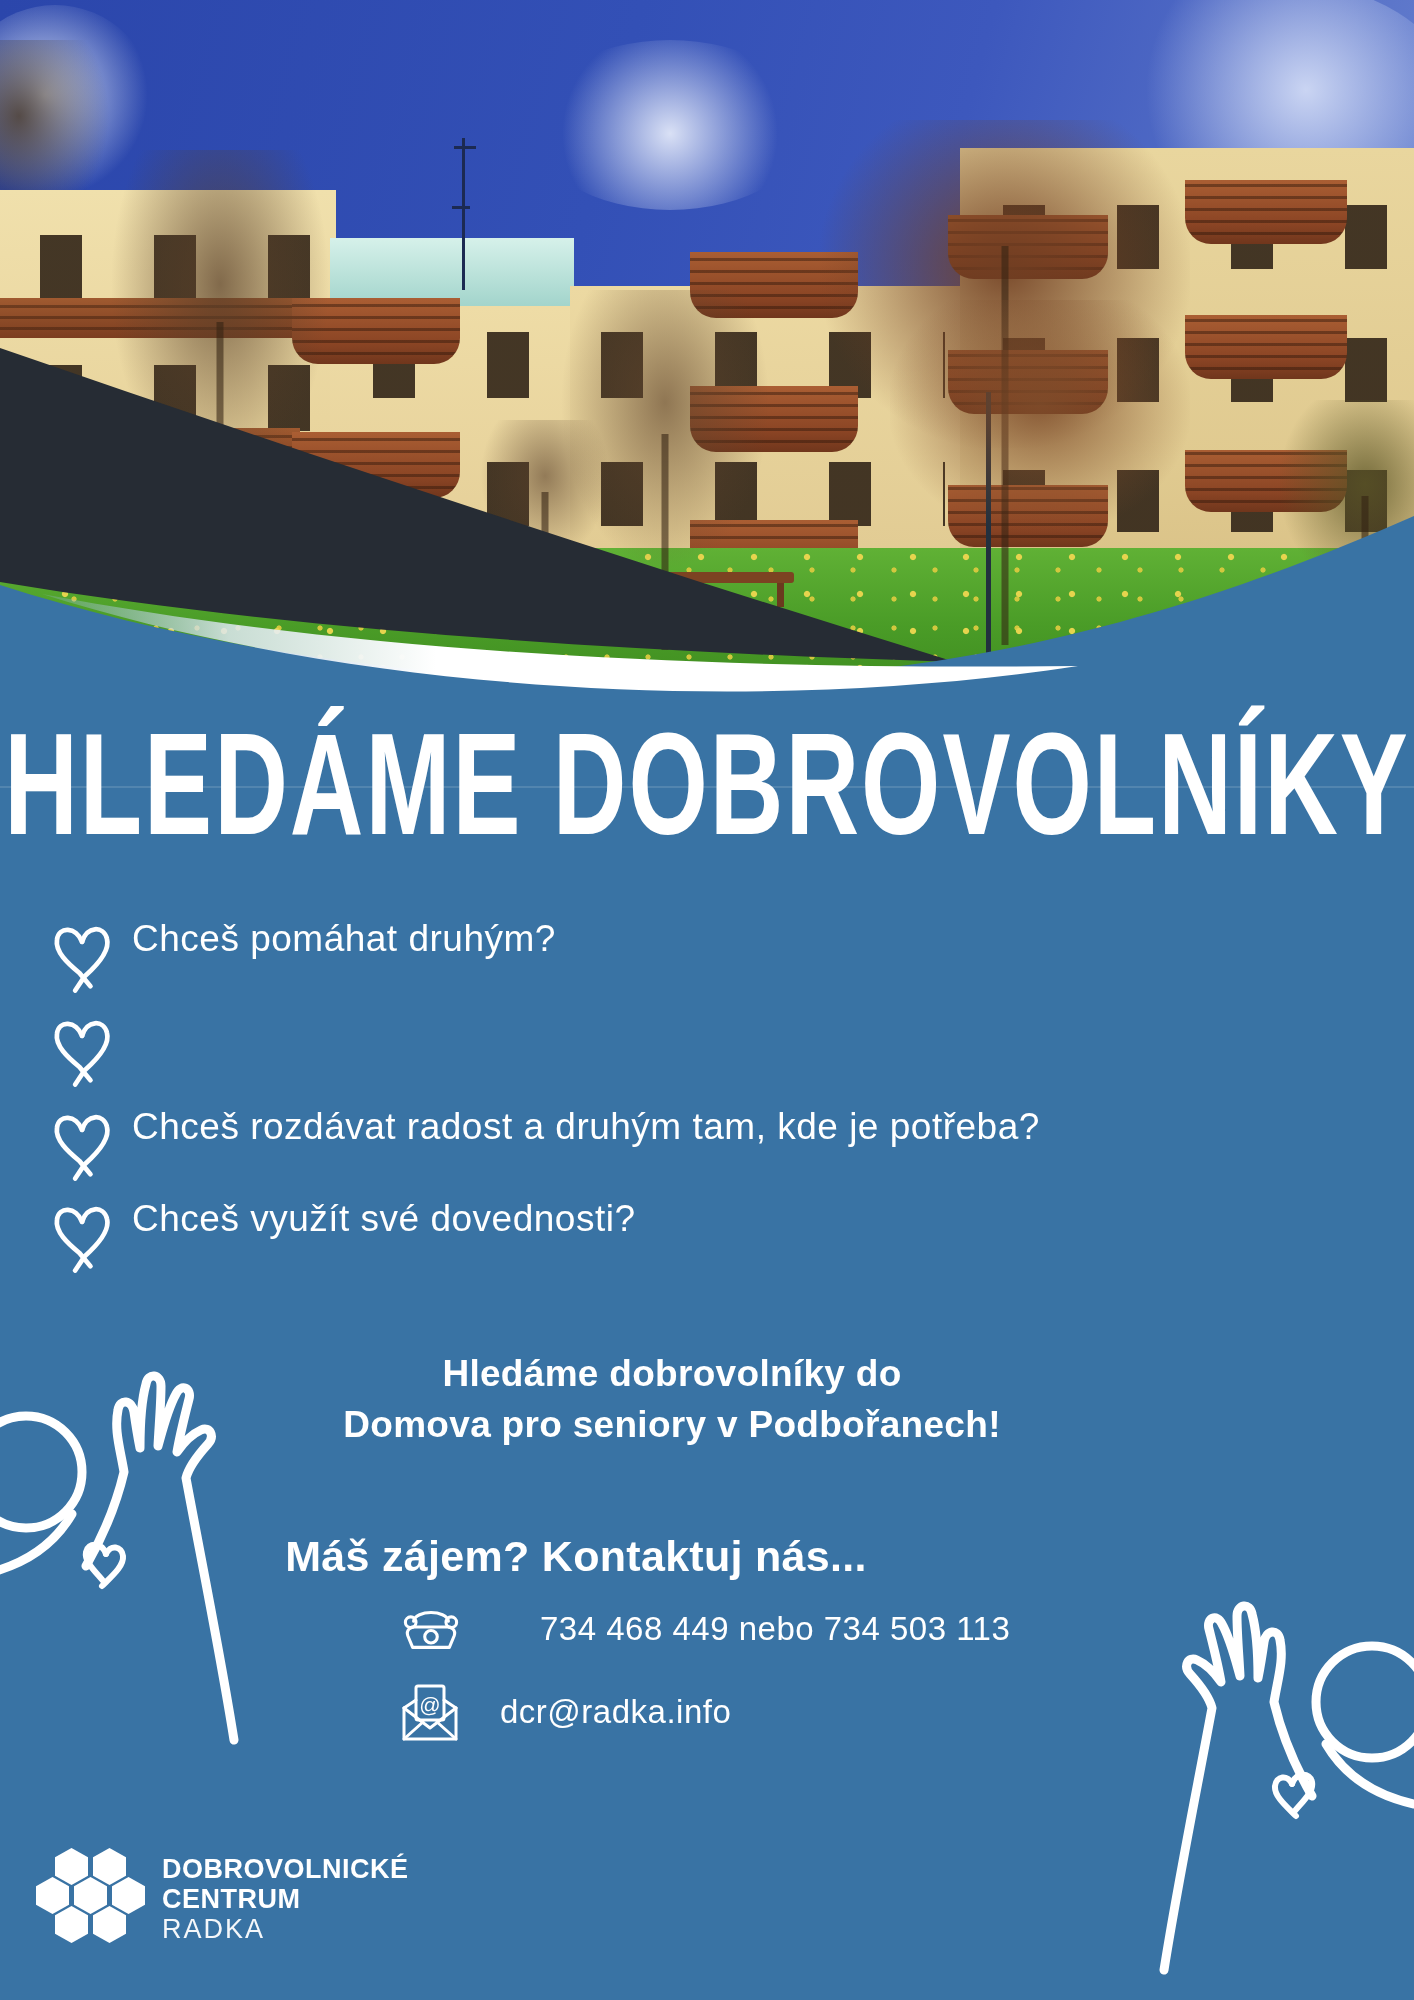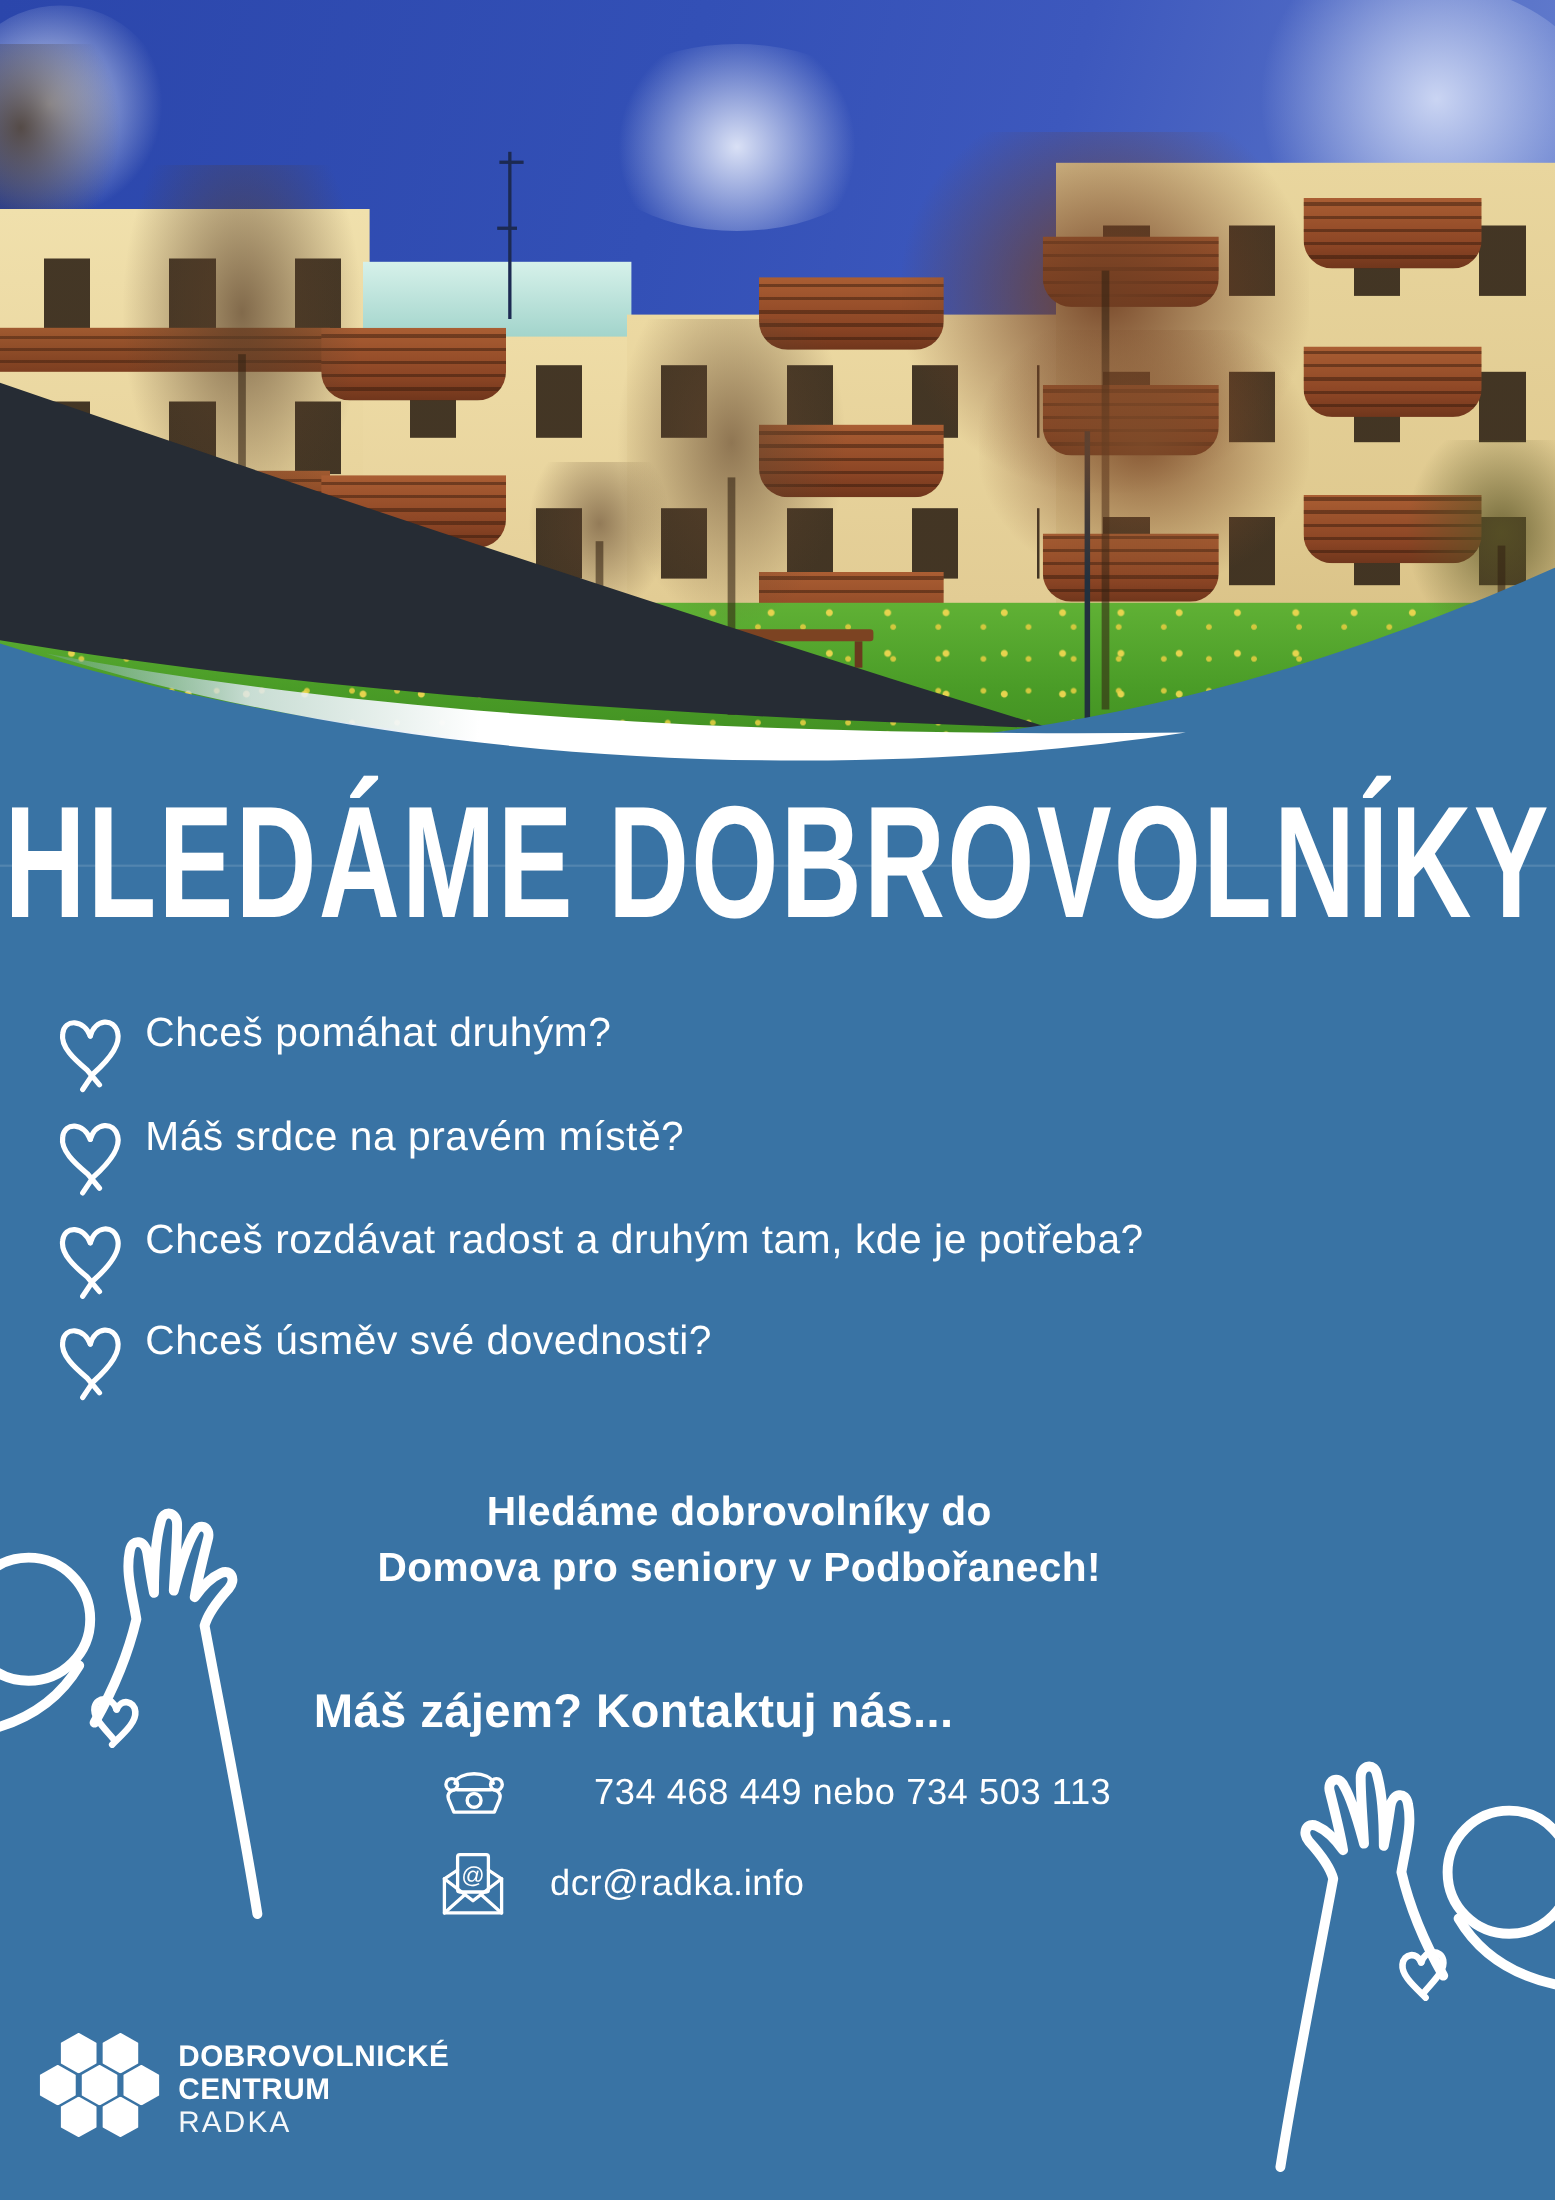--- a/index.html
+++ b/index.html
@@ -211,33 +211,32 @@
   <div class="bullet b1">
     <svg width="62" height="82" viewBox="0 0 72 92">
         <use href="#hand-heart"></use>
       </svg>
     <span class="btxt">Chceš pomáhat druhým?</span>
   </div>
   <div class="bullet b2">
     <svg width="62" height="82" viewBox="0 0 72 92">
         <use href="#hand-heart"></use>
       </svg>
-    <span class="btxt">Máš srdce na pravém místě?</span>
   </div>
   <div class="bullet b3">
     <svg width="62" height="82" viewBox="0 0 72 92">
         <use href="#hand-heart"></use>
       </svg>
     <span class="btxt">Chceš rozdávat radost a druhým tam, kde je potřeba?</span>
   </div>
   <div class="bullet b4">
     <svg width="62" height="82" viewBox="0 0 72 92">
         <use href="#hand-heart"></use>
       </svg>
-    <span class="btxt">Chceš úsměv své dovednosti?</span>
+    <span class="btxt">Chceš využít své dovednosti?</span>
   </div>
 
   <div class="highlight">
     <div>Hledáme dobrovolníky do</div>
     <div>Domova pro seniory v Podbořanech!</div>
   </div>
 
   <div class="contact-heading">Máš zájem? Kontaktuj nás...</div>
 
   <div class="contact-row phone-row">

